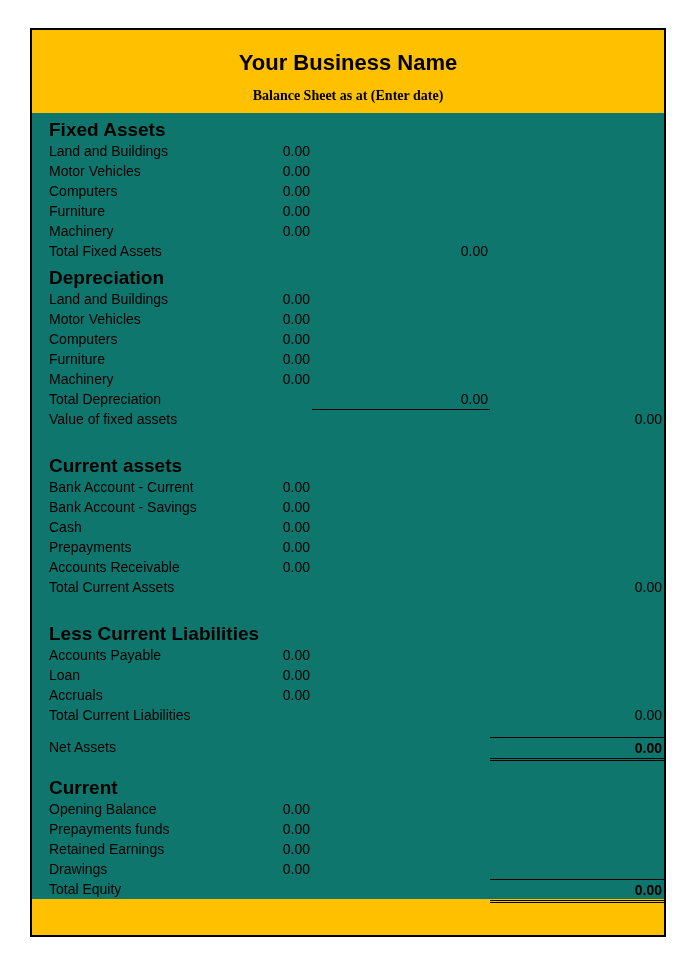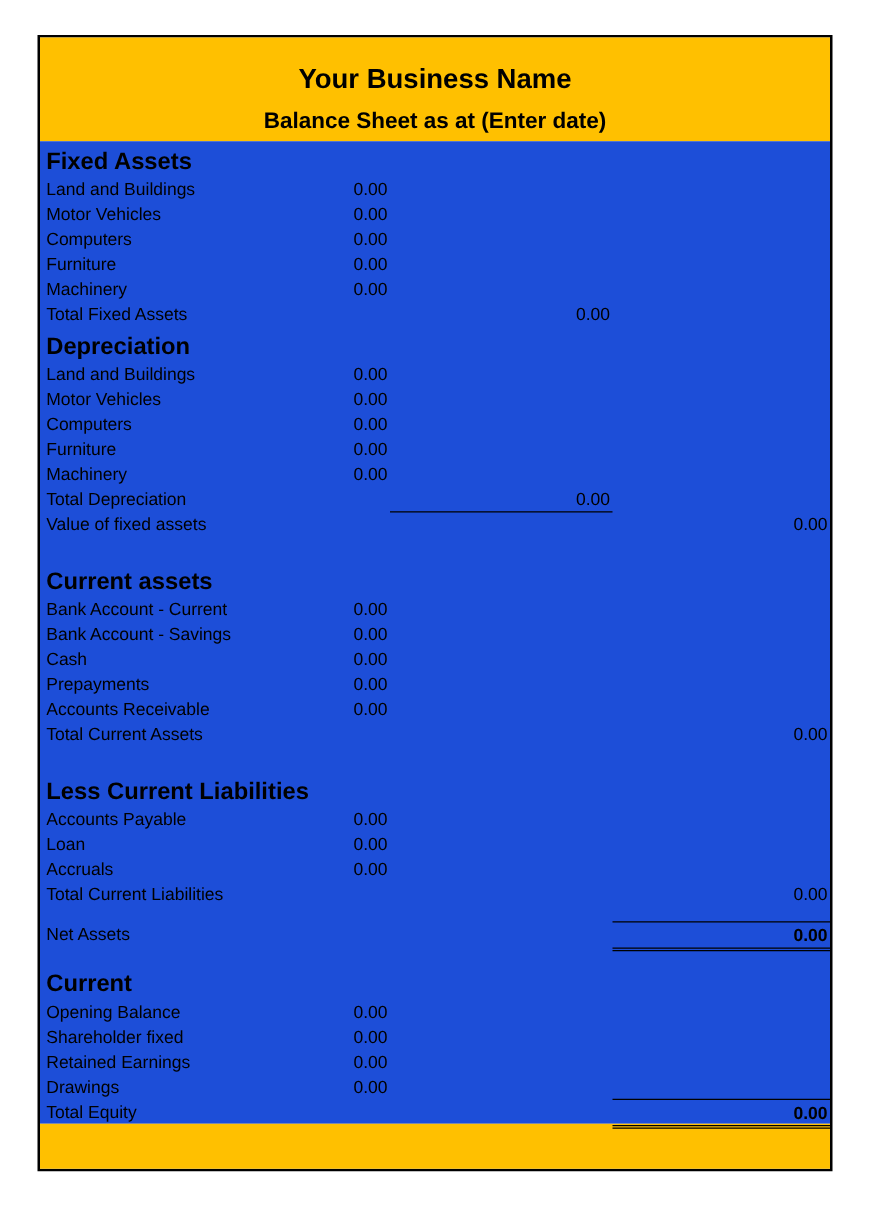--- a/index.html
+++ b/index.html
@@ -19,27 +19,29 @@
     background: #FFC000;
     text-align: center;
     padding-top: 14px;
   }
   .title {
     font-size: 22px;
     font-weight: 700;
     line-height: 37px;
   }
   .subtitle {
-    font-size: 18px;
+    font-size: 14px;
     font-weight: 700;
     line-height: 30px;
     padding-bottom: 2px;
+    font-family: Liberation Serif, serif;
   }
   .sheet-body {
-    background: #1d4ed8;
+    background: #0f766e;
+    padding-left: 12px;
   }
   .section-heading {
     height: 28px;
     font-size: 19px;
     font-weight: 700;
     padding-left: 5px;
     display: flex;
     align-items: flex-end;
     line-height: 22px;
   }
@@ -232,21 +234,21 @@
       </div>
       <div class="gap" style="height: 14px;"></div>
       <div class="section-heading">Current</div>
       <div class="row">
         <div class="label">Opening Balance</div>
         <div class="val">0.00</div>
         <div class="val"></div>
         <div class="val"></div>
       </div>
       <div class="row">
-        <div class="label">Shareholder fixed</div>
+        <div class="label">Prepayments funds</div>
         <div class="val">0.00</div>
         <div class="val"></div>
         <div class="val"></div>
       </div>
       <div class="row">
         <div class="label">Retained Earnings</div>
         <div class="val">0.00</div>
         <div class="val"></div>
         <div class="val"></div>
       </div>

